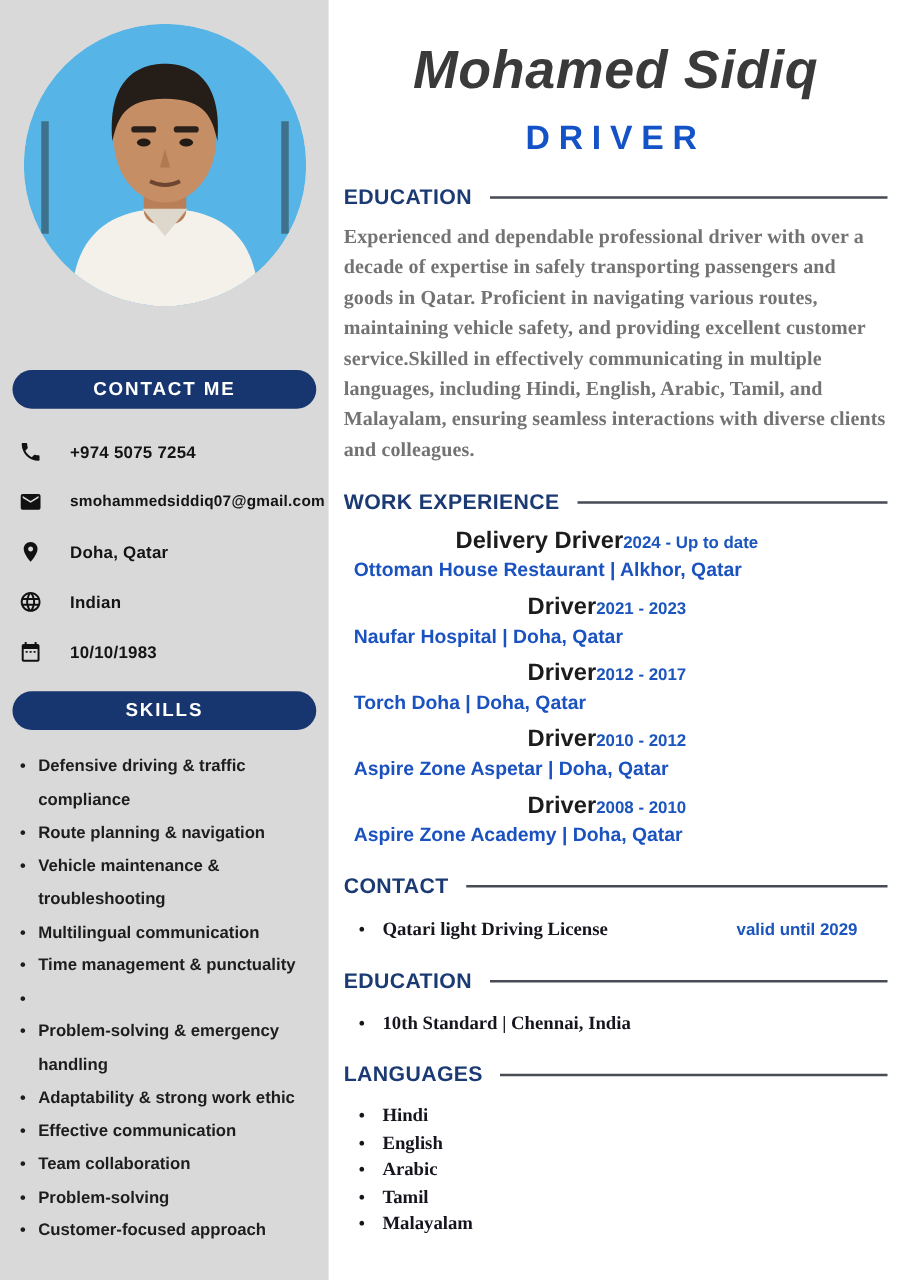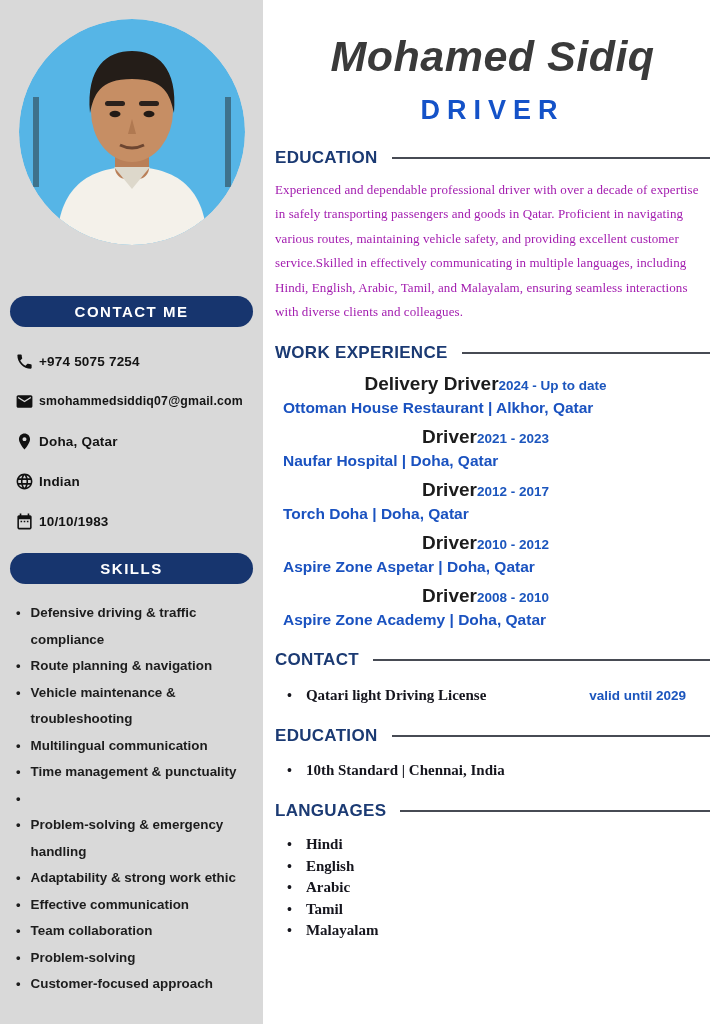--- a/index.html
+++ b/index.html
@@ -9,21 +9,21 @@
 
   
   .sidebar { width:263px; min-width:263px; height:100%; background:#d9d9d9; padding-top:19px; }
   .photo-wrap { width:226px; height:226px; margin:0 auto; border-radius:50%; overflow:hidden; }
   .photo-wrap svg { display:block; width:100%; height:100%; }
   .pill { margin:0 10px; height:31px; line-height:31px; background:#17356e; color:#fff;
           border-radius:17px; text-align:center; font-weight:bold; font-size:15px; letter-spacing:1.5px; }
   .pill.contact { margin-top:51px; }
   .pill.skills { margin-top:8px; }
   .contact-list { list-style:none; margin-top:24px; margin-bottom:22px; }
-  .contact-item { display:flex; align-items:center; gap:5px; padding-left:14px; margin-bottom:20px; }
+  .contact-item { display:flex; align-items:center; gap:22px; padding-left:14px; margin-bottom:20px; }
   .cicon { width:20px; height:20px; flex:0 0 20px; display:flex; align-items:center; justify-content:center; }
   .cicon svg { width:19px; height:19px; fill:#111; }
   .ctext { font-weight:bold; font-size:13.5px; color:#141414; letter-spacing:0.2px; }
   .ctext.small { font-size:12.3px; }
   .skills-list { list-style:none; margin-top:16px; padding:0 12px 0 16px; }
   .skill-item { display:flex; gap:10px; font-weight:bold; font-size:13.4px; line-height:26.5px; color:#1d1d1d; }
   .skill-item .bullet { flex:0 0 auto; font-size:13px; line-height:26.5px; }
 
   
   .main { flex:1; background:#fff; padding:0 15px 0 12px; }
@@ -33,22 +33,22 @@
 
   .sec-head { display:flex; align-items:center; gap:14px; }
   .sec-head h2 { font-size:17px; font-weight:800; color:#1b3a73; letter-spacing:0.3px; white-space:nowrap; }
   .rule { flex:1; height:2px; background:#474b54; border:none; }
   .sec-objective { margin-top:22px; }
   .sec-work { margin-top:19px; }
   .sec-license { margin-top:21px; }
   .sec-education { margin-top:22px; }
   .sec-languages { margin-top:22px; }
 
-  .objective-text { margin-top:10px; font-family:"Liberation Serif","DejaVu Serif",serif; font-weight:normal;
-                    font-size:13px; line-height:24.4px; color:#a21caf; letter-spacing:0.1px; }
+  .objective-text { margin-top:10px; font-family:"Liberation Serif","DejaVu Serif",serif; font-weight:bold;
+                    font-size:16px; line-height:24.4px; color:#737373; letter-spacing:0.1px; }
 
   .jobs { margin-top:10px; }
   .job { padding:0 22px 0 8px; margin-bottom:9px; }
   .job-row { display:flex; justify-content:center; align-items:baseline; }
   .job-title { font-size:19px; font-weight:bold; color:#1c1c1c; }
   .job-dates { font-size:13.5px; font-weight:bold; color:#1b55bd; }
   .job-company { margin-top:4px; font-size:15.5px; font-weight:bold; color:#1a52c0; }
 
   .serif-item { display:flex; align-items:baseline; font-family:"Liberation Serif","DejaVu Serif",serif;
                 font-weight:bold; font-size:15px; color:#15151d; }

